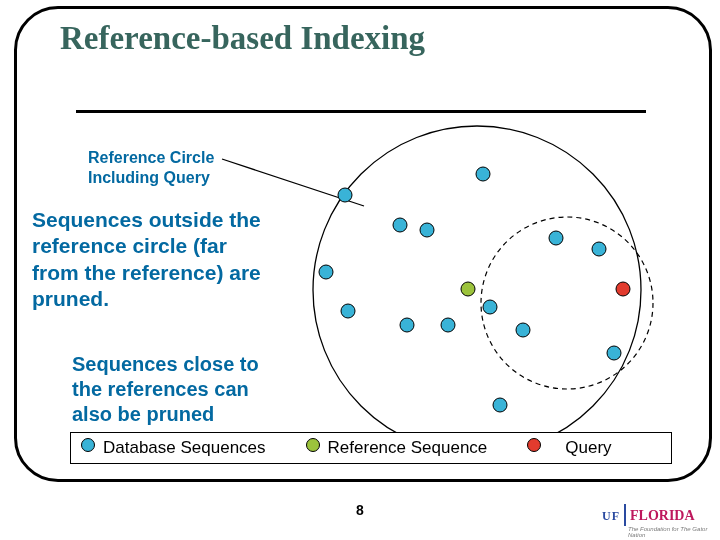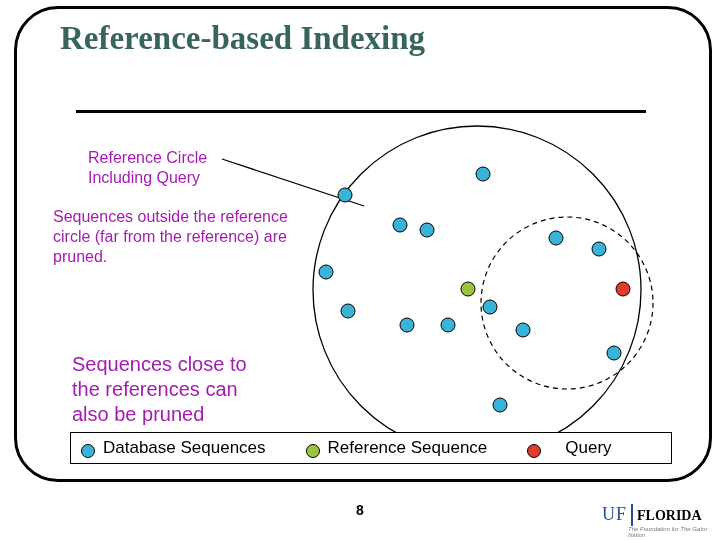--- a/index.html
+++ b/index.html
@@ -1,38 +1,38 @@
 <!DOCTYPE html>
 <html><head>
 <meta charset="utf-8">
 <style>
   html,body{margin:0;padding:0;background:#fff;font-family:Arial,Helvetica,sans-serif}
   .stage{position:relative;width:720px;height:540px;background:#fff;overflow:hidden}
   
   .card{position:absolute;left:14px;top:6px;width:692px;height:470px;border:3px solid #000;border-radius:44px;background:#fff}
   .title{position:absolute;left:60px;top:20px;font-size:33px;font-weight:900;color:#37655d;letter-spacing:0px;font-family:Liberation Serif, serif}
   .hr{position:absolute;left:76px;top:110px;width:570px;height:0;border-top:3px solid #000}
-  .label{position:absolute;font-family:Arial,Helvetica,sans-serif;font-weight:400;color:#a21caf;line-height:1.25}
+  .label{position:absolute;font-family:Arial,Helvetica,sans-serif;font-weight:700;color:#0369a1;line-height:1.25}
   .t1{left:88px;top:148px;font-size:16px;width:180px}
-  .t2{left:53px;top:207px;font-size:16px;width:240px}
+  .t2{left:32px;top:207px;font-size:21px;width:240px}
   .t3{left:72px;top:352px;font-size:20px;width:200px}
   
   .legend{position:absolute;left:70px;top:432px;width:600px;height:30px;border:1.5px solid #000;background:#fff;display:flex;align-items:center}
-  .legend .item{display:flex;align-items:flex-end}
+  .legend .item{display:flex;align-items:flex-start}
   .legend .txt{font-size:17px;font-weight:400;color:#000}
   .dot{width:12px;height:12px;border-radius:50%;border:1px solid #000;display:inline-block}
   .dot.db{background:#39b3d7}
   .dot.ref{background:#9cc33c}
   .dot.qry{background:#e23b2e}
   
   .pagenum{position:absolute;left:0;right:0;top:502px;text-align:center;font-size:14px;font-weight:700;color:#000}
   .logo{position:absolute;right:8px;bottom:4px;width:110px;height:32px}
-  .logo .uf{font-family:Georgia,'Times New Roman',serif;font-weight:400;font-size:18px;color:#2a4aa0;letter-spacing:1px}
+  .logo .uf{font-family:Georgia,'Times New Roman',serif;font-weight:700;font-size:12px;color:#2a4aa0;letter-spacing:1px}
   .logo .bar{display:inline-block;width:2px;height:22px;background:#2a4aa0;vertical-align:middle;margin:0 4px 2px 4px}
-  .logo .fl{font-family:Georgia,'Times New Roman',serif;font-weight:700;font-size:14px;color:#000000}
+  .logo .fl{font-family:Georgia,'Times New Roman',serif;font-weight:700;font-size:14px;color:#be185d}
   .logo .tag{display:block;font-size:6px;color:#7a7a7a;font-style:italic;margin-top:-2px;margin-left:26px}
   
   svg.diagram{position:absolute;left:0;top:0;width:720px;height:540px;pointer-events:none}
 </style>
 </head>
 <body>
 
 <div class="stage">
   <div class="card"></div>
 

